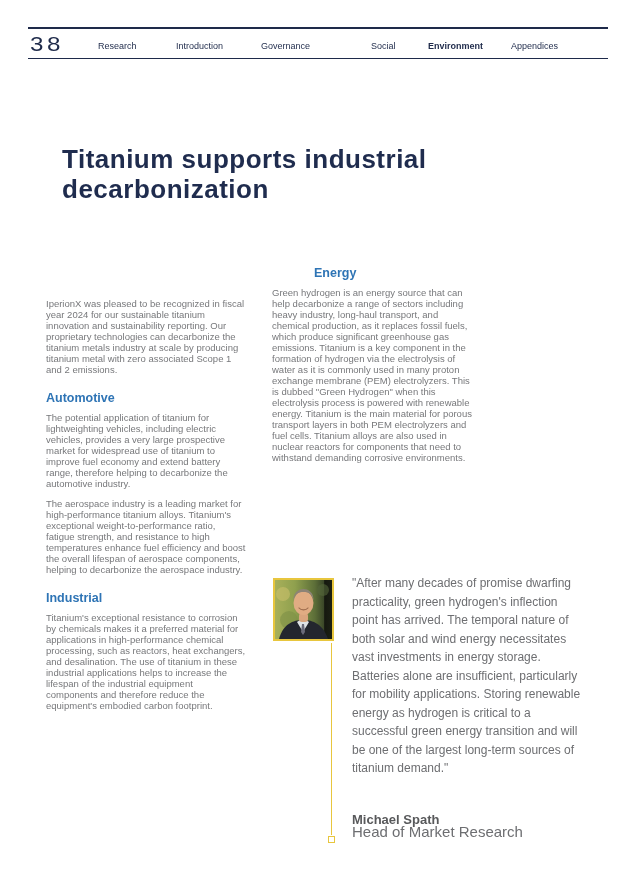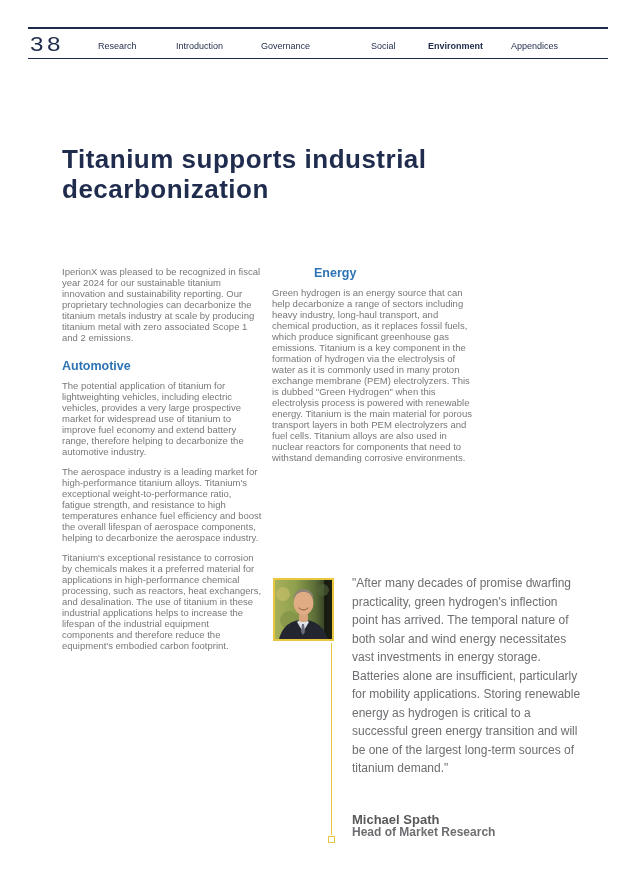--- a/index.html
+++ b/index.html
@@ -39,21 +39,21 @@
   .nav-4 { left: 428px; }
   .nav-5 { left: 511px; }
   
   .title {
     position: absolute; left: 62px; top: 144px; width: 490px;
     font-size: 26px; line-height: 30px; font-weight: 700;
     letter-spacing: 0.5px; color: #1f2c4e;
   }
   
   .col { position: absolute; top: 266px; }
-  .col-left  { left: 62px;  width: 200px; }
+  .col-left  { left: 46px;  width: 200px; margin-top: 32px; }
   .col-right { left: 272px; width: 202px; }
   .body-p {
     font-size: 9.5px; line-height: 11px; color: #77787b;
     margin-bottom: 9px;
   }
   .section-h {
     font-size: 12.5px; line-height: 14px; font-weight: bold;
     color: #2e74b5; margin-top: 16px; margin-bottom: 7px;
   }
   .section-h.first { margin-top: 0; margin-left: 42px; }
@@ -75,21 +75,21 @@
   .quote-text {
     position: absolute; left: 352px; top: 574px; width: 232px;
     font-size: 12px; line-height: 18.5px; color: #6d6e71;
   }
   .quote-name {
     position: absolute; left: 352px; top: 814px;
     font-size: 13px; line-height: 12px; font-weight: bold; color: #58595b;
   }
   .quote-role {
     position: absolute; left: 352px; top: 826px;
-    font-size: 12px; line-height: 12px; color: #6d6e71; font-weight: bold;
+    font-size: 15px; line-height: 12px; color: #6d6e71;
   }
 </style>
 </head>
 <body>
 
 <div class="page">
 
   <div class="rule-top"></div>
   <div class="page-number">38</div>
   <nav>
@@ -105,20 +105,21 @@
   <h1 class="title">Titanium supports industrial decarbonization</h1>
 
   <div class="col col-left">
     <p class="body-p">IperionX was pleased to be recognized in fiscal year 2024 for our sustainable titanium innovation and sustainability reporting. Our proprietary technologies can decarbonize the titanium metals industry at scale by producing titanium metal with zero associated Scope 1 and 2 emissions.</p>
 
     <h2 class="section-h">Automotive</h2>
     <p class="body-p">The potential application of titanium for lightweighting vehicles, including electric vehicles, provides a very large prospective market for widespread use of titanium to improve fuel economy and extend battery range, therefore helping to decarbonize the automotive industry.</p>
 
     <p class="body-p">The aerospace industry is a leading market for high-performance titanium alloys. Titanium's exceptional weight-to-performance ratio, fatigue strength, and resistance to high temperatures enhance fuel efficiency and boost the overall lifespan of aerospace components, helping to decarbonize the aerospace industry.</p>
 
+    <h2 class="section-h">Industrial</h2>
     <p class="body-p">Titanium's exceptional resistance to corrosion by chemicals makes it a preferred material for applications in high-performance chemical processing, such as reactors, heat exchangers, and desalination. The use of titanium in these industrial applications helps to increase the lifespan of the industrial equipment components and therefore reduce the equipment's embodied carbon footprint.</p>
   </div>
 
   <div class="col col-right">
     <h2 class="section-h first">Energy</h2>
     <p class="body-p">Green hydrogen is an energy source that can help decarbonize a range of sectors including heavy industry, long-haul transport, and chemical production, as it replaces fossil fuels, which produce significant greenhouse gas emissions. Titanium is a key component in the formation of hydrogen via the electrolysis of water as it is commonly used in many proton exchange membrane (PEM) electrolyzers. This is dubbed "Green Hydrogen" when this electrolysis process is powered with renewable energy. Titanium is the main material for porous transport layers in both PEM electrolyzers and fuel cells. Titanium alloys are also used in nuclear reactors for components that need to withstand demanding corrosive environments.</p>
   </div>
 
   <div class="photo-frame">
     <svg viewBox="0 0 57 59" preserveAspectRatio="none">

